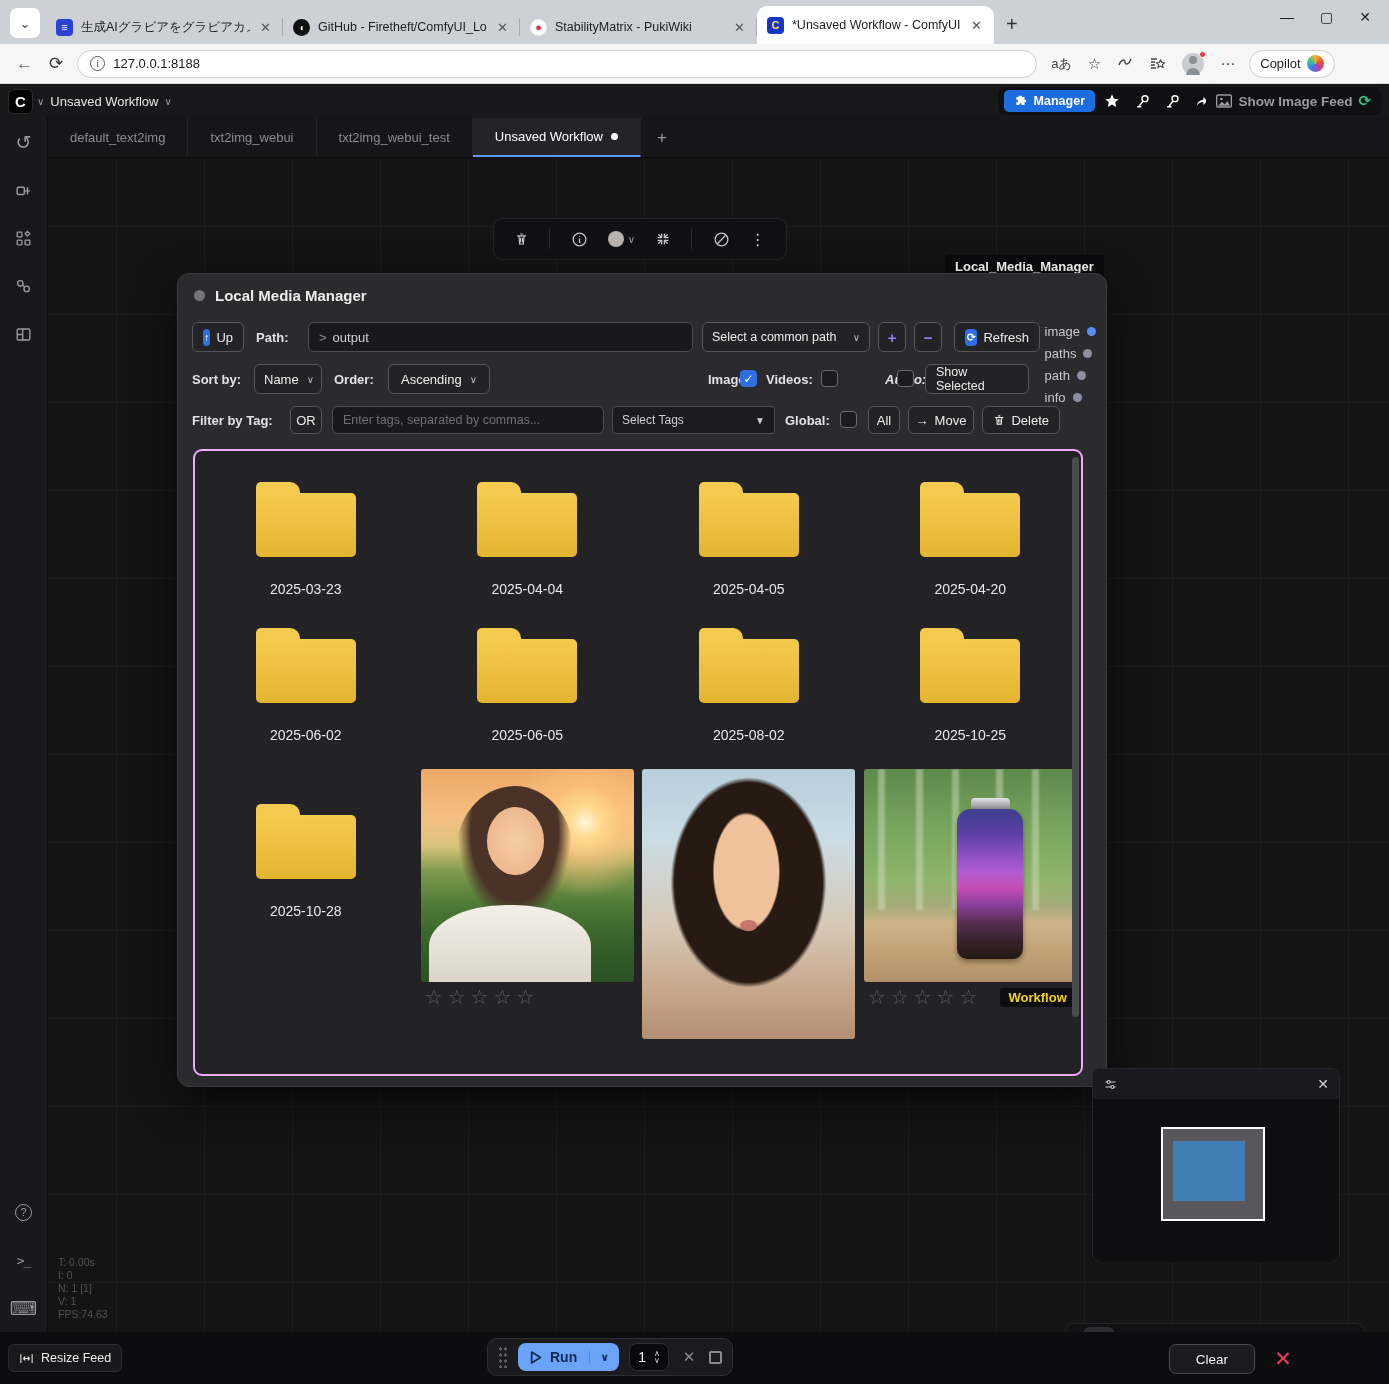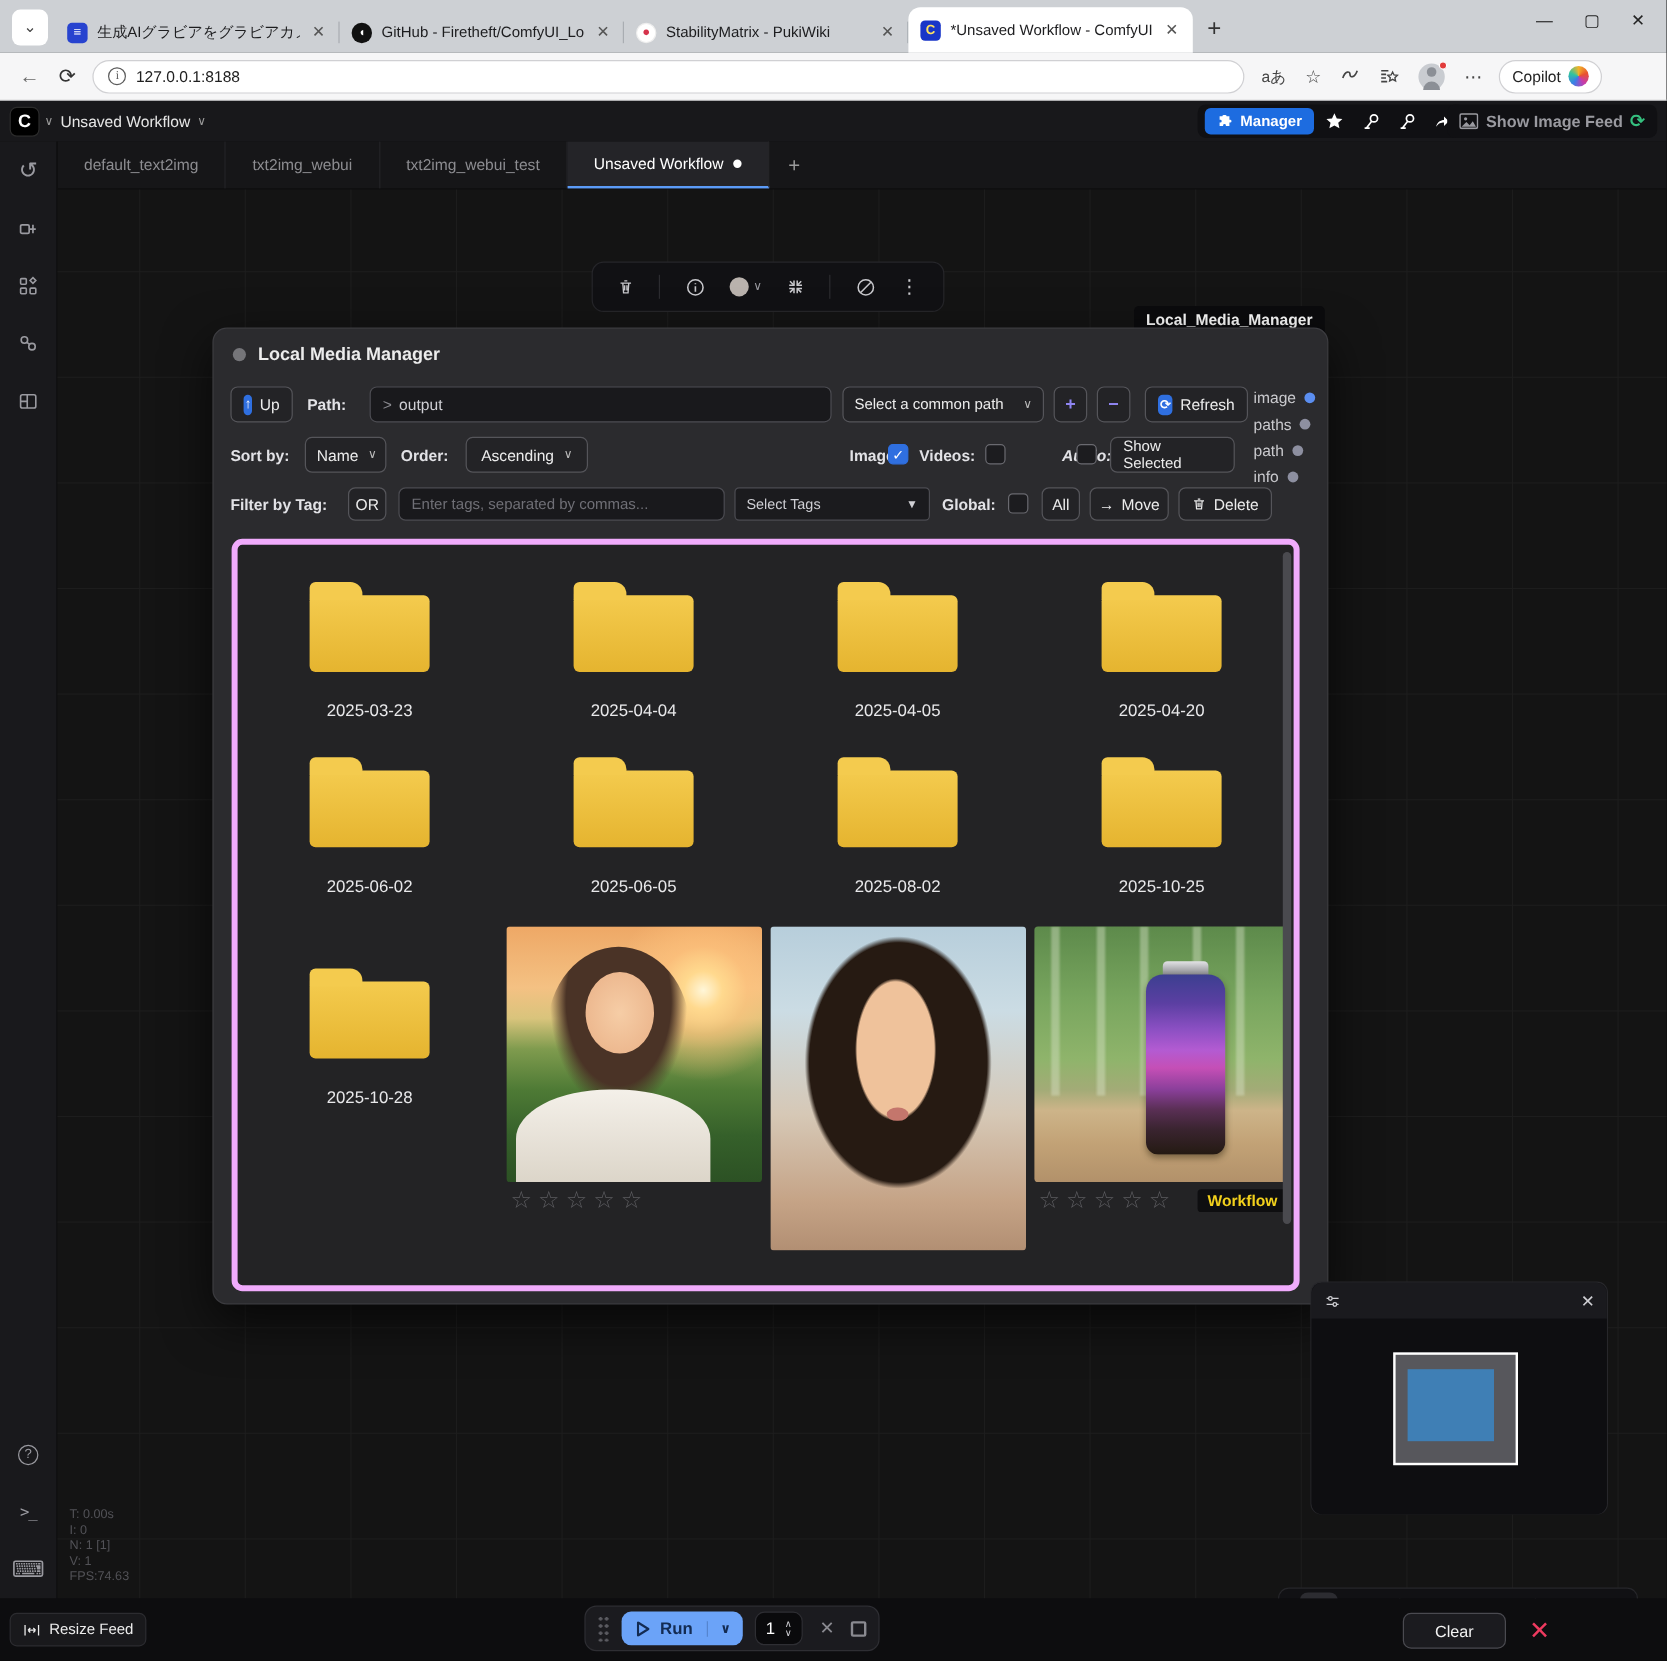--- a/index.html
+++ b/index.html
@@ -95,21 +95,21 @@
   .inp .ph{color:#6f6f76;}
   .sel{background:#232326;border:1px solid #55555a;border-radius:6px;color:#ececec;font-size:13px;height:30px;display:flex;align-items:center;justify-content:space-between;padding:0 9px;gap:8px;}
   .sel .car{color:#bbb;font-size:10px;}
   .pm{color:#8f85f2;font-weight:bold;font-size:15px;width:28px;}
   .cb{width:17px;height:17px;border:1px solid #6a6a70;border-radius:4px;background:#1c1c1f;}
   .cb.on{background:#2f6fe0;border-color:#2f6fe0;color:#fff;font-size:12px;display:flex;align-items:center;justify-content:center;}
   .seltags{background:#1b1b1e;border:1px solid #4c4c52;border-radius:4px;color:#cfcfd4;font-size:12px;height:28px;display:flex;align-items:center;justify-content:space-between;padding:0 9px;}
   .seltags .tri{color:#cfcfd4;font-size:10px;}
 
   
-  #media-area{position:absolute;left:15px;top:175px;width:890px;height:627px;background:#232325;border:5px solid #f0abfc;border-radius:9px;overflow:hidden;}
+  #media-area{position:absolute;left:15px;top:175px;width:890px;height:627px;background:#232325;border:2px solid #f0abfc;border-radius:9px;overflow:hidden;}
   .mscroll{position:absolute;right:2px;top:6px;width:7px;height:560px;background:#4a4a4f;border-radius:4px;}
   .mrow{display:grid;grid-template-columns:repeat(4,1fr);margin-top:26px;}
   .mrow.first{margin-top:26px;}
   .fcell{display:flex;flex-direction:column;align-items:center;}
   .folder-ic{width:100px;height:64px;background:linear-gradient(#f4cb4e,#e5b42f);border-radius:5px;position:relative;margin-top:16px;}
   .folder-ic::before{content:"";position:absolute;top:-11px;left:0;width:44px;height:15px;border-radius:5px 10px 0 0;background:#f4cb4e;}
   .flabel{margin-top:24px;color:#e8e8ea;font-size:14px;}
   .icell{display:flex;flex-direction:column;align-items:center;}
   .card{width:213px;display:flex;flex-direction:column;}
   .imgbox{width:213px;height:213px;border-radius:3px;position:relative;overflow:hidden;}

